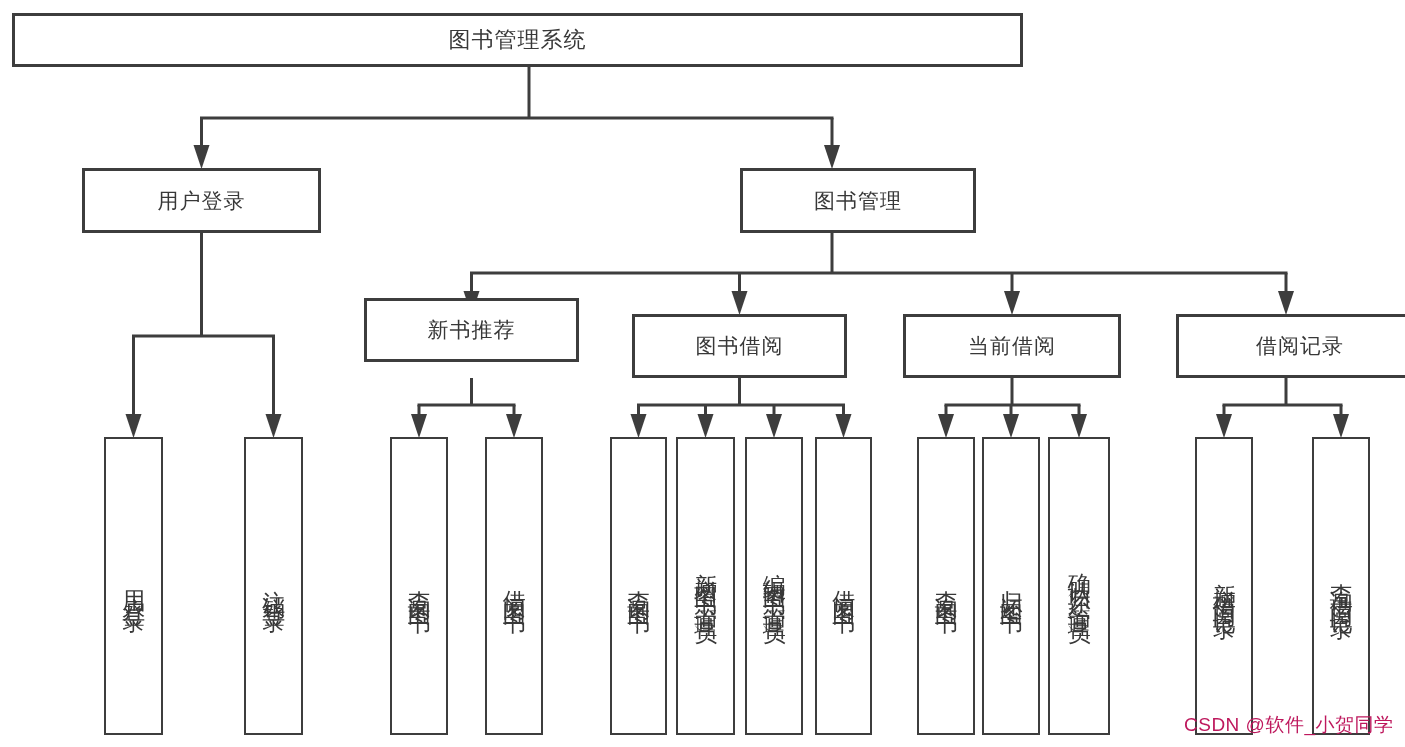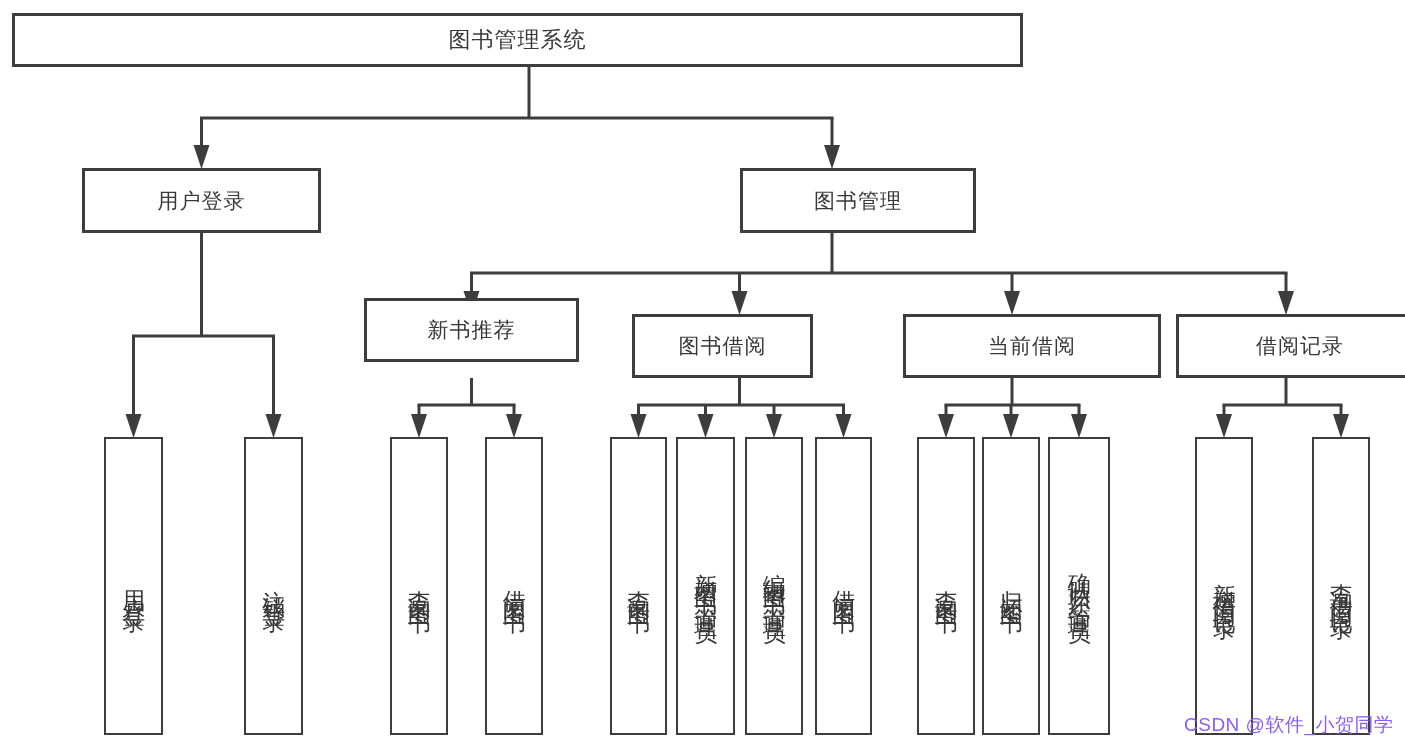--- a/index.html
+++ b/index.html
@@ -50,21 +50,21 @@
     font-size: 23px;
     letter-spacing: 7px;
     line-height: 1.1;
   }
   .watermark {
     position: absolute;
     left: 1184px;
     top: 712px;
     font-size: 19px;
     letter-spacing: 0.5px;
-    color: #8b5cf6;
+    color: #be185d;
     white-space: nowrap;
     z-index: 5;
   }
 </style>
 </head>
 <body>
 
 <div id="canvas">
   <svg id="connector-svg" viewBox="0 0 1405 747" xmlns="http://www.w3.org/2000/svg">
       <line x1="529" y1="67" x2="529" y2="118" stroke="#3d3d3d" stroke-width="3"></line>
@@ -145,24 +145,24 @@
       </div>
       <div class="node h-box" style="left: 82px; top: 168px; width: 239px; height: 65px;">
         <span>用户登录</span>
       </div>
       <div class="node h-box" style="left: 714px; top: 168px; width: 236px; height: 65px; margin-left: 26px;">
         <span>图书管理</span>
       </div>
       <div class="node h-box" style="left: 364px; top: 298px; width: 215px; height: 64px;">
         <span>新书推荐</span>
       </div>
-      <div class="node h-box" style="left: 632px; top: 314px; width: 181px; height: 64px;">
+      <div class="node h-box" style="left: 632px; top: 314px; width: 215px; height: 64px;">
         <span>图书借阅</span>
       </div>
-      <div class="node h-box" style="left: 903px; top: 314px; width: 258px; height: 64px;">
+      <div class="node h-box" style="left: 903px; top: 314px; width: 218px; height: 64px;">
         <span>当前借阅</span>
       </div>
       <div class="node h-box" style="left: 1176px; top: 314px; width: 248px; height: 64px;">
         <span>借阅记录</span>
       </div>
       <div class="node v-box" style="left: 104px; top: 437px; width: 59px; height: 298px;">
         <span>用户登录</span>
       </div>
       <div class="node v-box" style="left: 244px; top: 437px; width: 59px; height: 298px;">
         <span>注销登录</span>

